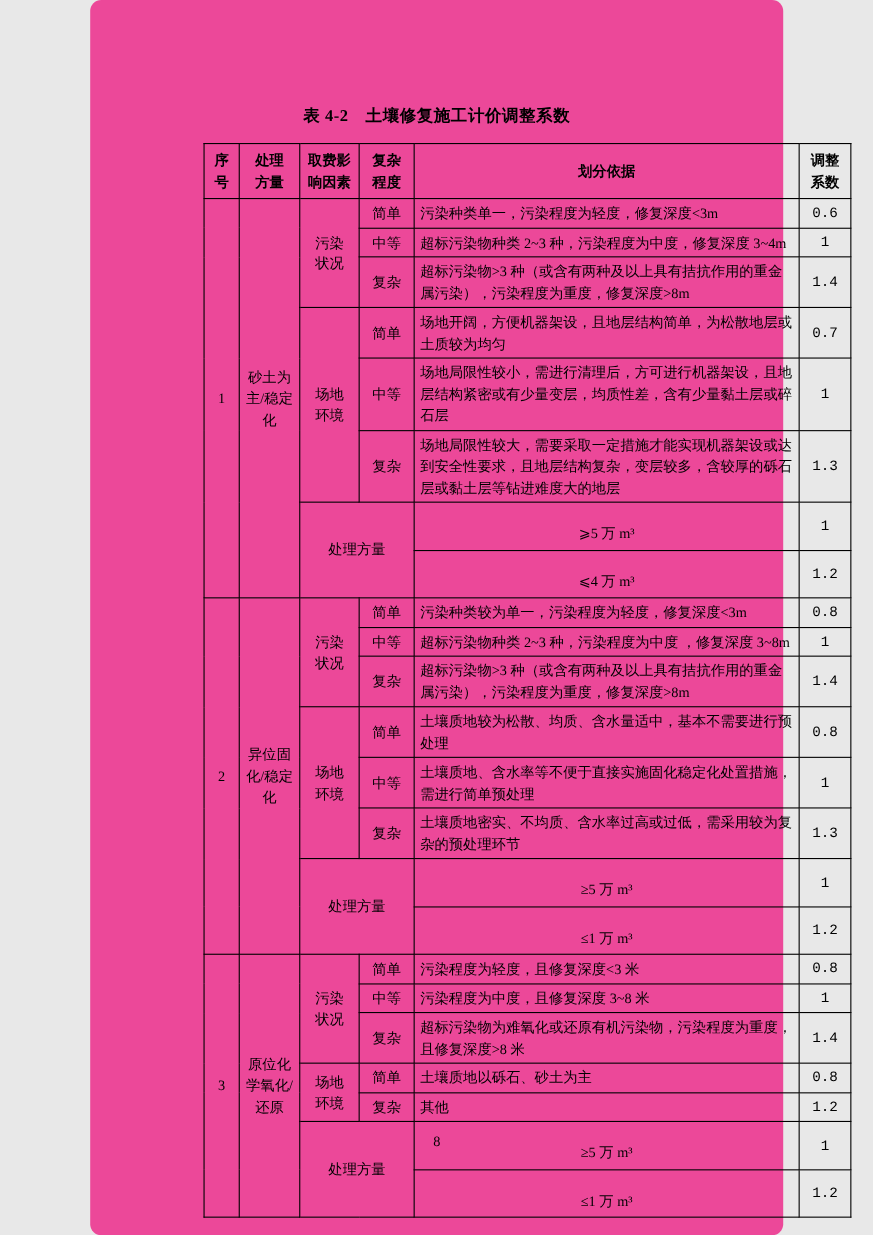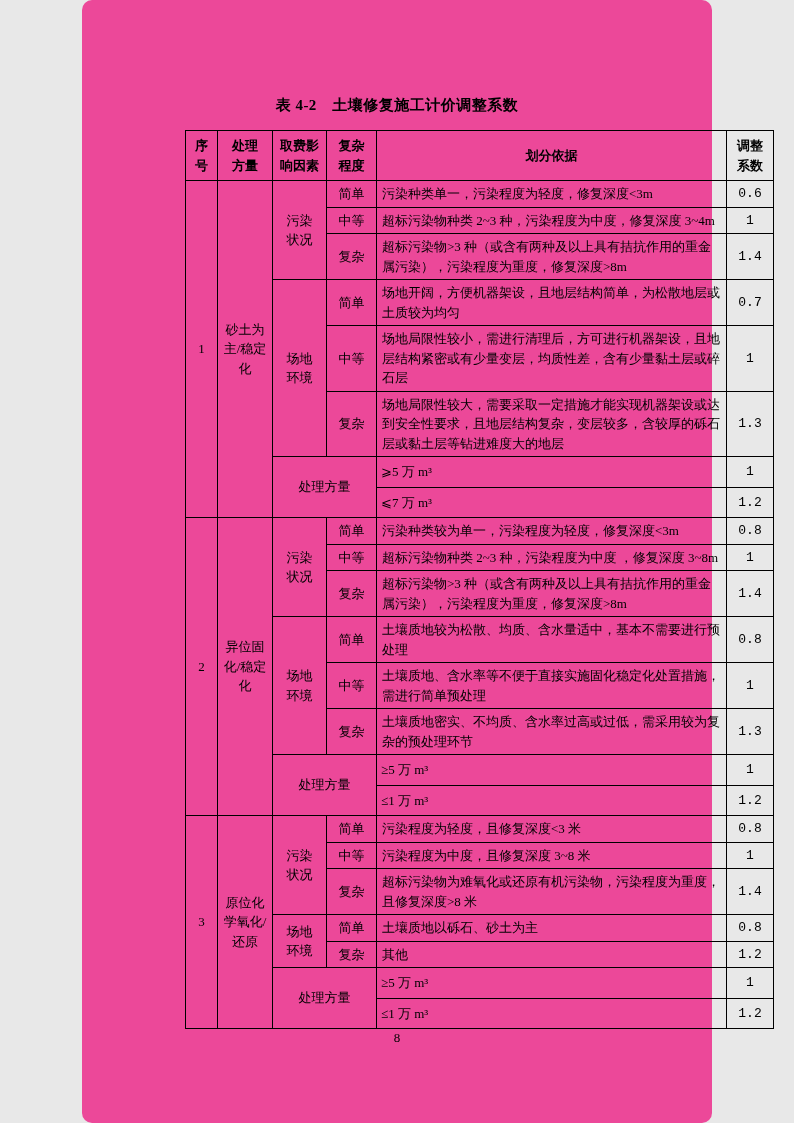--- a/index.html
+++ b/index.html
@@ -26,21 +26,21 @@
   }
   .coef-table th { font-weight:bold; padding-top:5px; padding-bottom:5px; }
   .coef-table th.th-idx   { padding-left:4px; padding-right:4px; }
   .coef-table th.th-tech  { padding-left:9px; padding-right:9px; }
   .coef-table th.th-fact  { padding-left:4px; padding-right:4px; }
   .coef-table th.th-cplx  { padding-left:8px; padding-right:8px;margin-left:12px; }
   .coef-table th.th-adj   { padding-left:7px; padding-right:7px; }
   .coef-table td.tech     { padding-left:4px; padding-right:4px; }
   .coef-table td.factor   { padding-left:9px; padding-right:9px; }
   .coef-table td.basis    { text-align:left; padding-left:5px; padding-right:4px; }
-  .coef-table td.basis-c  { text-align:left; padding-top:5px; padding-bottom:5px; }
+  .coef-table td.basis-c  { text-align:center; padding-top:18px; padding-bottom:5px; }
   .coef-table td.coef     { text-align:center;font-family:Liberation Mono, monospace; }
   .page-number {
     position:absolute; top:1030px; left:0; width:100%;
     text-align:center; font-size:13px;
   }
 </style>
 </head>
 <body>
 
 <div class="page">
@@ -102,21 +102,21 @@
           <td>复杂</td>
           <td class="basis">场地局限性较大，需要采取一定措施才能实现机器架设或达到安全性要求，且地层结构复杂，变层较多，含较厚的砾石层或黏土层等钻进难度大的地层</td>
           <td class="coef">1.3</td>
         </tr>
         <tr>
           <td colspan="2" rowspan="2">处理方量</td>
           <td class="basis-c">⩾5 万 m³</td>
           <td class="coef">1</td>
         </tr>
         <tr>
-          <td class="basis-c">⩽7 万 m³</td>
+          <td class="basis-c">⩽4 万 m³</td>
           <td class="coef">1.2</td>
         </tr>
 
         <tr>
           <td rowspan="8">2</td>
           <td rowspan="8" class="tech">异位固化/稳定化</td>
           <td rowspan="3" class="factor">污染状况</td>
           <td>简单</td>
           <td class="basis">污染种类较为单一，污染程度为轻度，修复深度&lt;3m</td>
           <td class="coef">0.8</td>

